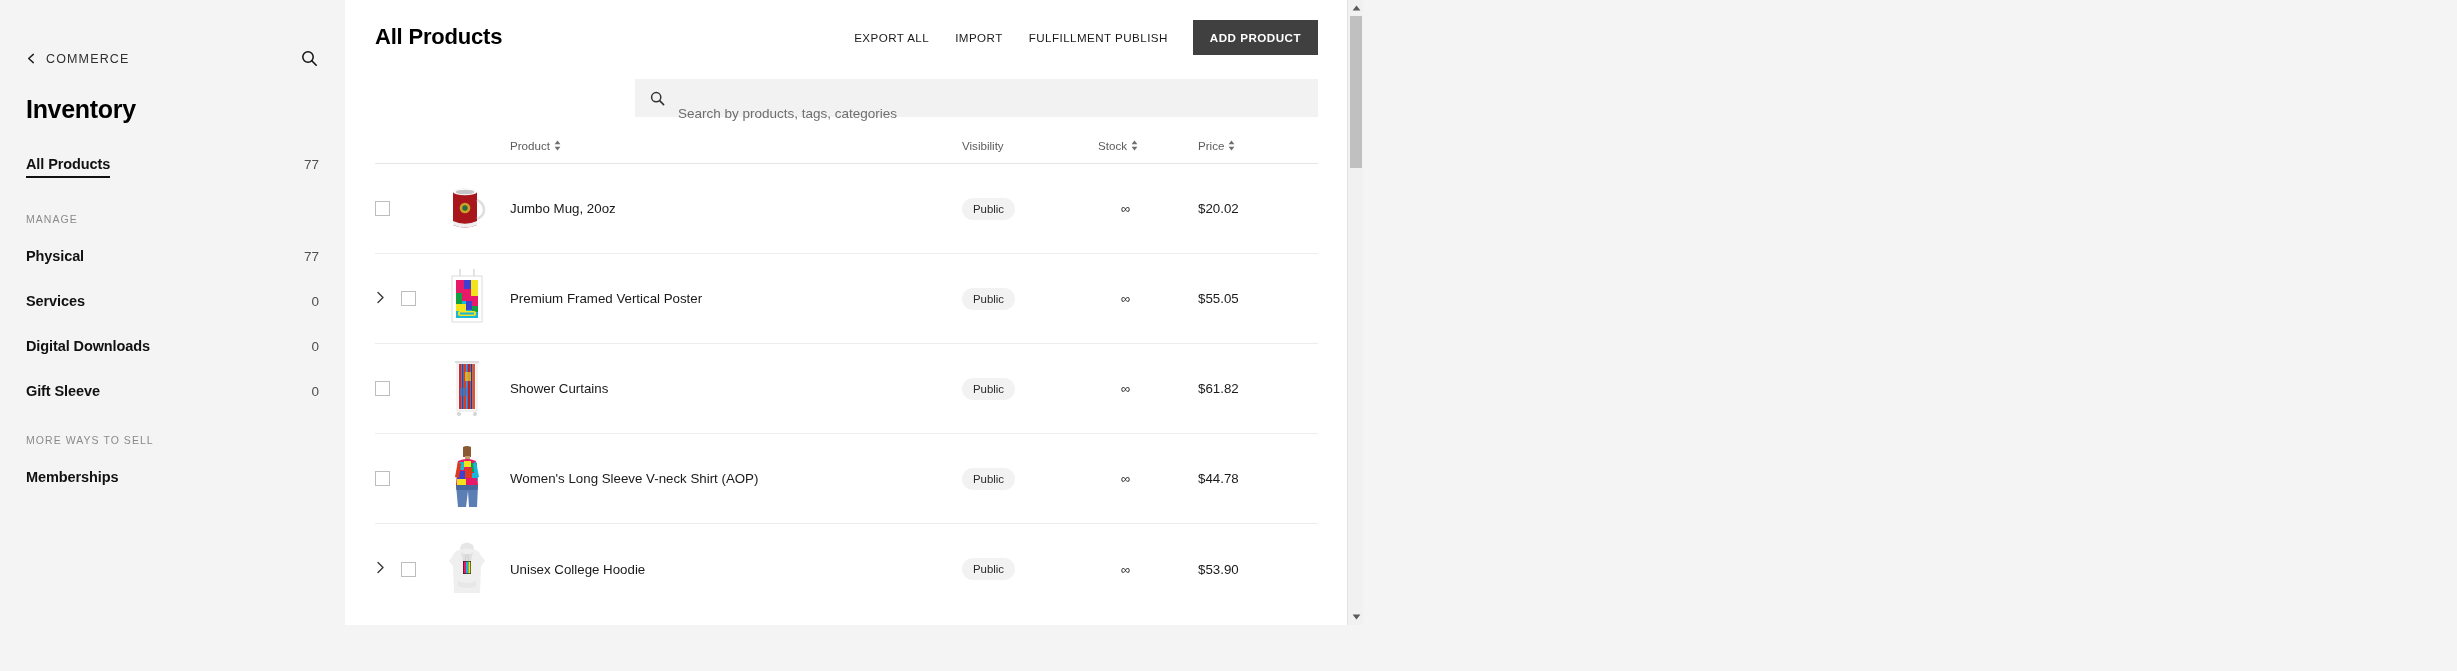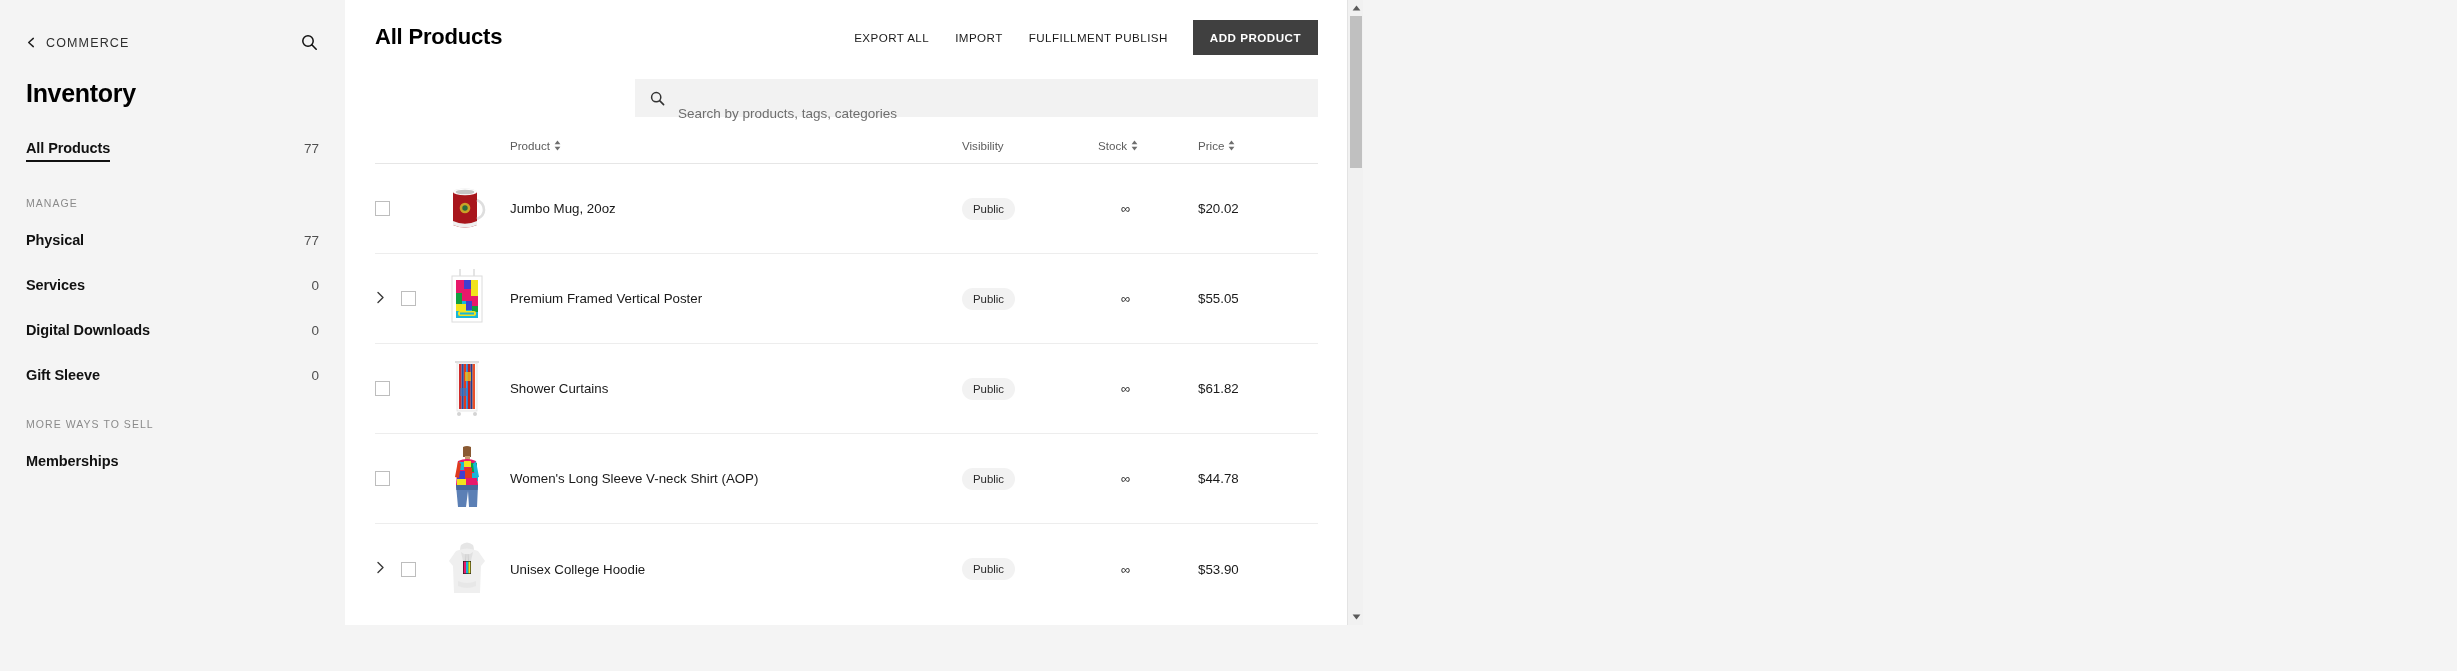--- a/index.html
+++ b/index.html
@@ -6,21 +6,21 @@
   html, body {
     width: 2457px; height: 671px;
     background: #f4f4f4;
     font-family: "Liberation Sans", sans-serif;
     overflow: hidden;
   }
   #app { position: relative; width: 2457px; height: 671px; background: #f4f4f4; }
 
   
   #sidebar {
-    position: absolute; left: 0; top: 0; width: 345px; height: 625px;
+    position: absolute; left: 0; top: 16px; width: 345px; height: 625px;
     background: #f4f4f4;
   }
   .side-top {
     display: flex; align-items: center; justify-content: space-between;
     padding: 34px 27px 0 26px;
   }
   .back-group { display: flex; align-items: center; gap: 9px; cursor: pointer; }
   .chev-left { width: 11px; height: 11px; display:block; }
   .chev-left svg { display: block; }
   .commerce-txt {

